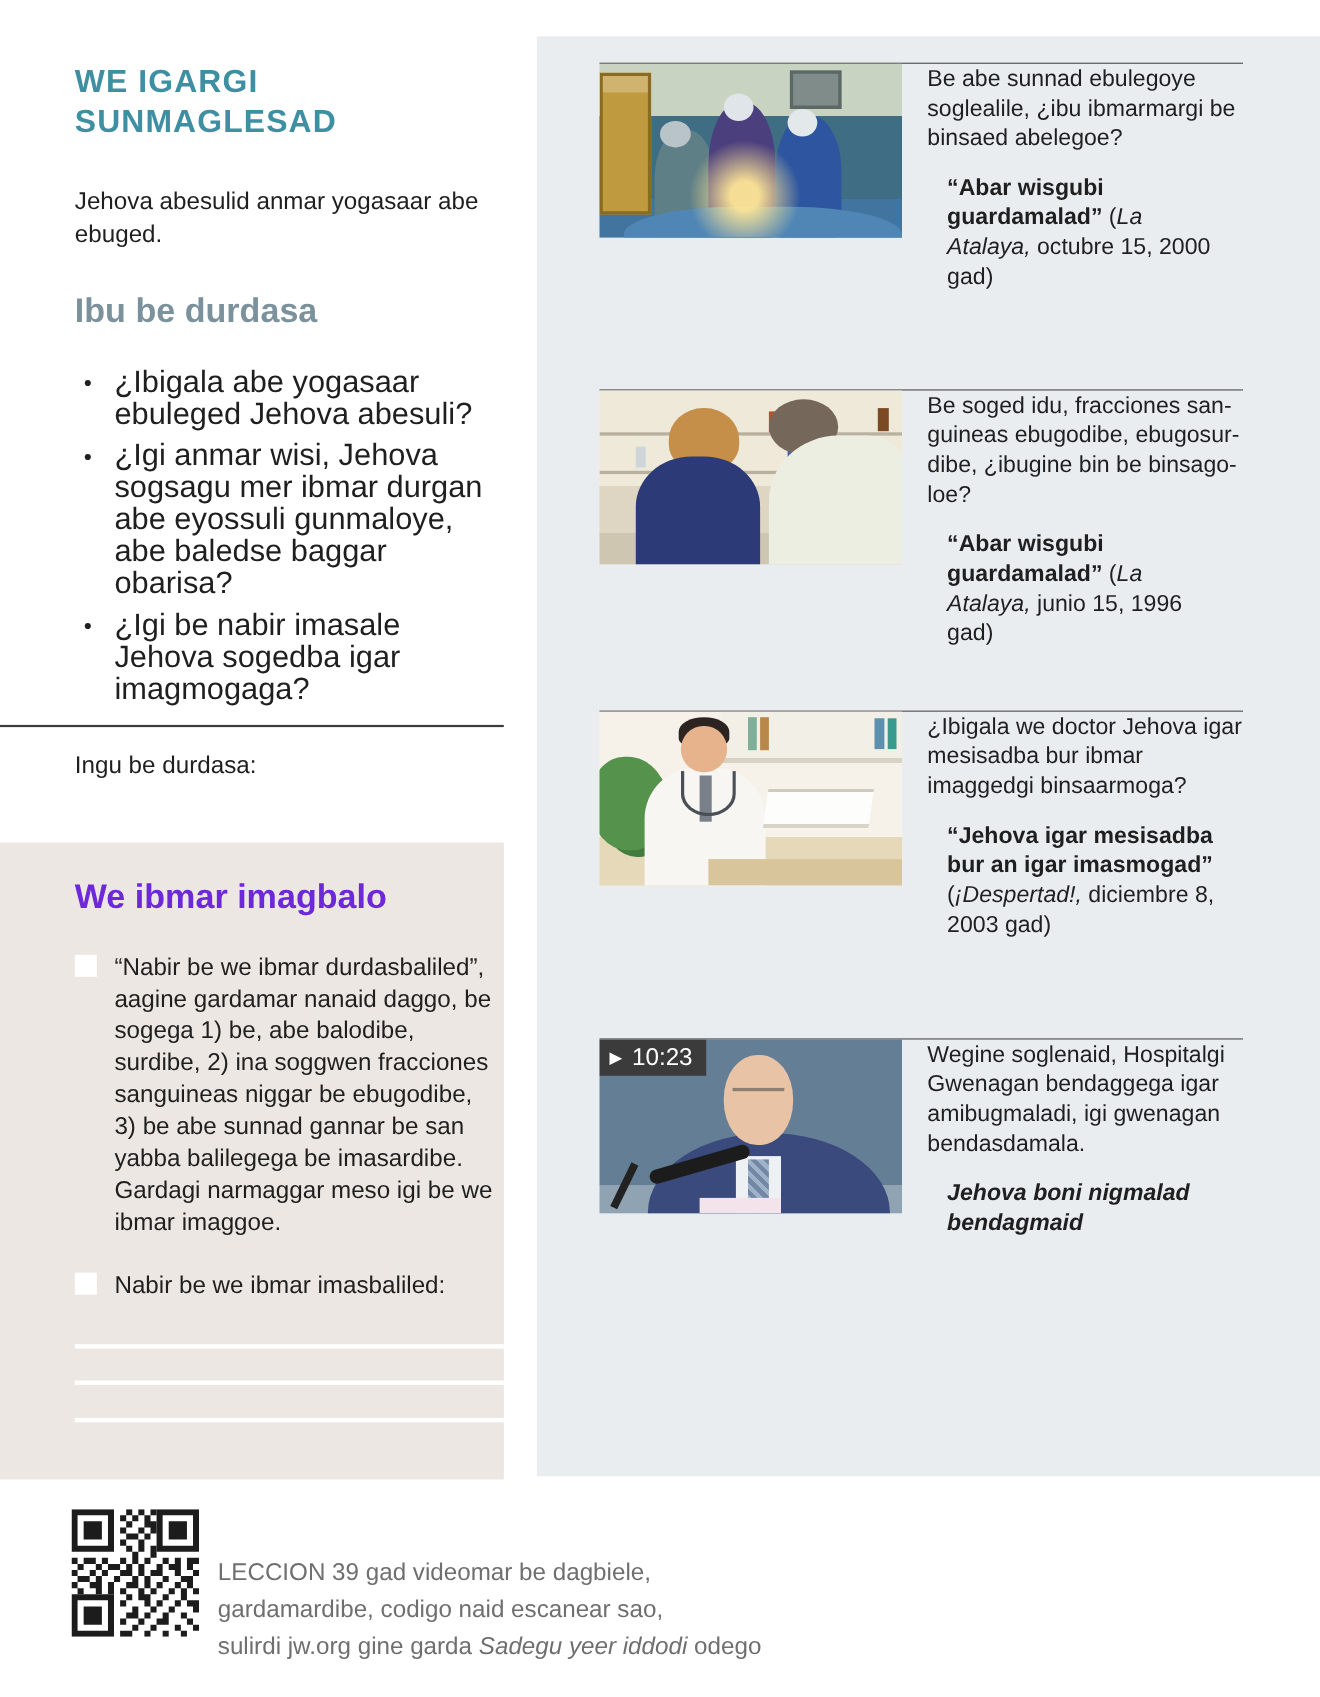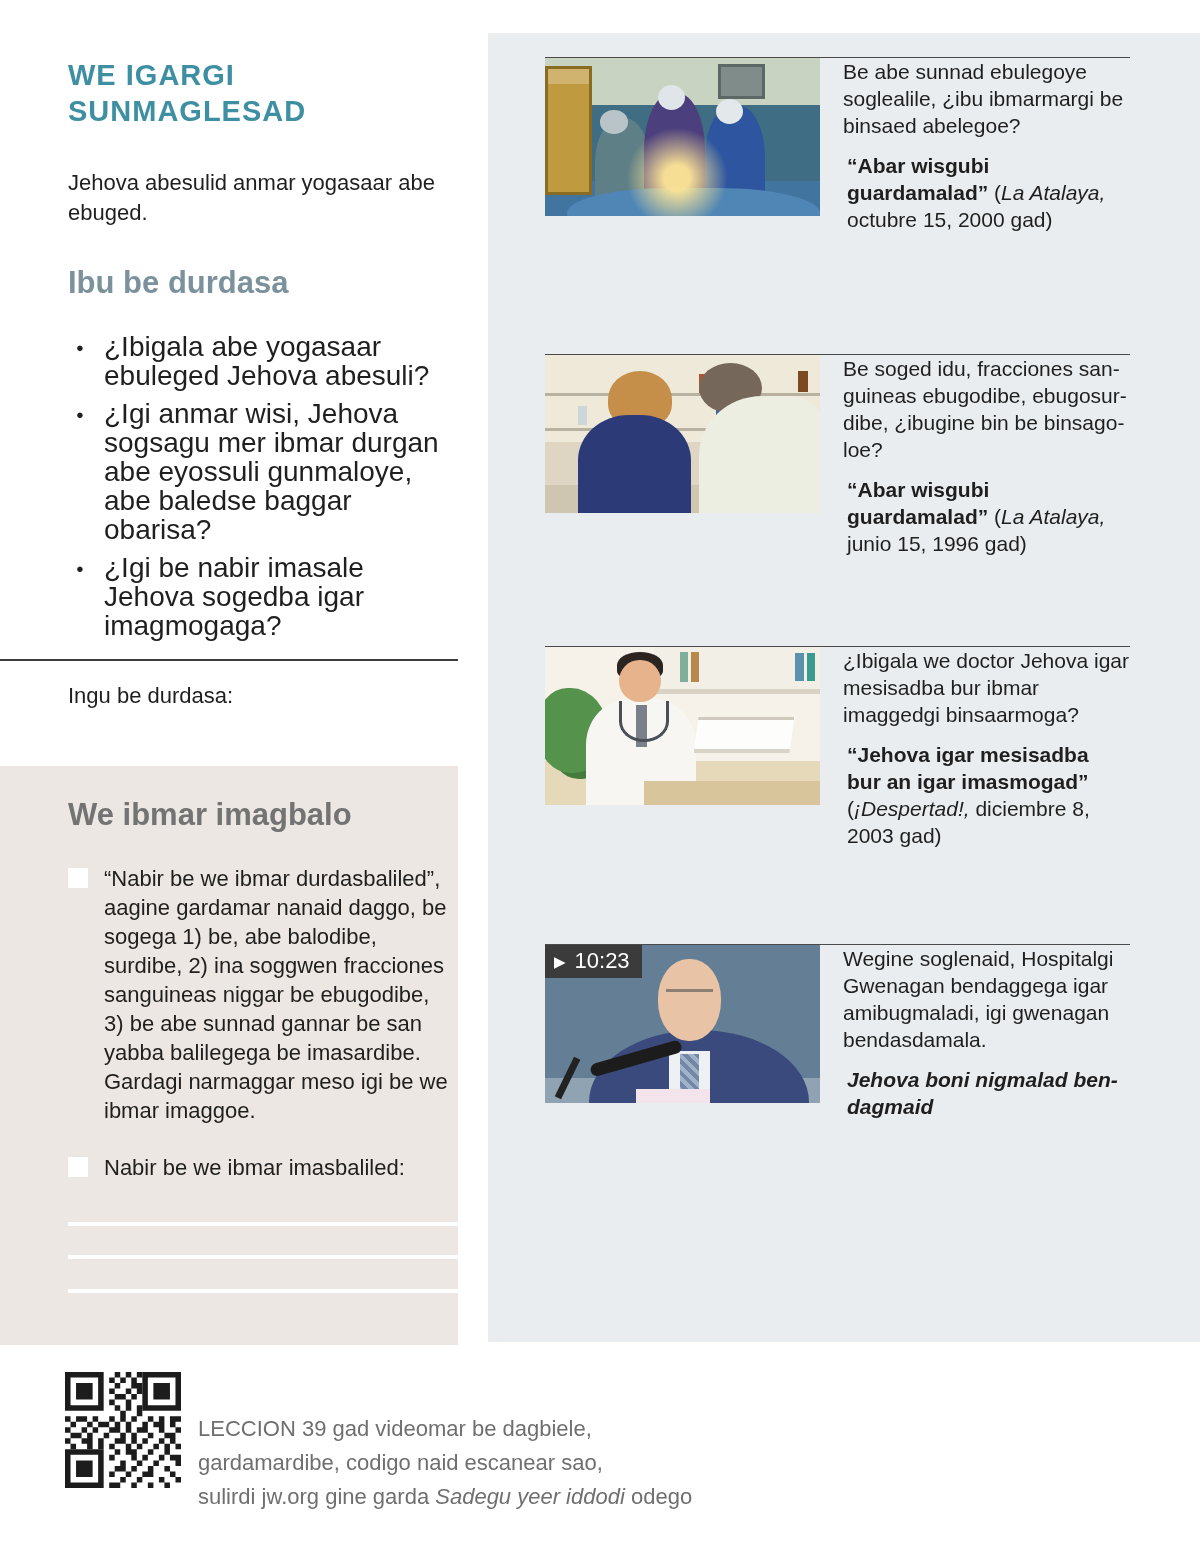--- a/index.html
+++ b/index.html
@@ -18,37 +18,37 @@
   .q-list{margin:30px 0 0;padding:0;list-style:none;}
   .q-list li{position:relative;padding-left:36px;font-size:28px;line-height:29px;margin-bottom:9px;}
   .q-list li::before{content:"●";position:absolute;left:8px;top:1px;font-size:13px;color:#1f1f1f;}
 
   .left-rule{position:absolute;left:0;top:659px;width:458px;height:0;
              border:none;border-top:2px solid #3c3c3c;margin:0;}
   .materials-label{position:absolute;left:68px;top:681px;margin:0;font-size:22px;line-height:30px;}
 
   .note-box{position:absolute;left:0;top:766px;width:458px;height:579px;
             background:#ece7e2;box-sizing:border-box;padding:30px 0 0 68px;}
-  .note-heading{margin:0 20px 30px 0;font-size:31px;line-height:38px;font-weight:bold;color:#737373;}
+  .note-heading{margin:0 20px 30px 0;font-size:31px;line-height:38px;font-weight:bold;color:#6d28d9;}
   .check-item{display:flex;gap:16px;margin:0 8px 28px 0;font-size:22px;line-height:29px;}
   .checkbox{flex:none;width:20px;height:20px;background:#ffffff;margin-top:4px;}
   .wline{position:absolute;left:68px;right:0;height:4px;background:#ffffff;}
   .wline1{top:456px}.wline2{top:489px}.wline3{top:523px}
 
   
   .right-panel{position:absolute;left:488px;top:33px;width:712px;height:1309px;
                background:#e9edf0;box-sizing:border-box;padding:24px 70px 0 57px;}
   .right-heading{margin:0 0 6px;font-size:27px;line-height:46px;font-weight:bold;
                  color:#78909b;letter-spacing:12px;word-spacing:8px;}
   .card{border-top:1.5px solid #4a4a4a;box-sizing:border-box;
         display:flex;gap:23px;}
   .card-1{height:297px}.card-2{height:292px}.card-3{height:298px}
   .caption{flex:1;font-size:21px;line-height:27px;}
   .caption .q{margin:0 0 13px;}
-  .caption .ref{margin:4px;}
+  .caption .ref{margin:18px;}
 
   
   .photo{position:relative;width:275px;height:158px;flex:none;overflow:hidden;}
   .shape{position:absolute;}
 
   .ph1{background:linear-gradient(180deg,#c9d3c2 0 30%,#3f6d84 30% 78%,#41749f 78% 100%);}
   .ph1 .cab{left:0;top:5%;width:17%;height:82%;background:#c09a3e;box-shadow:inset 0 0 0 3px #8a6b22,inset 0 18px 0 rgba(255,255,255,.25);}
   .ph1 .equip{right:20%;top:4%;width:17%;height:22%;background:#7f8c8a;box-shadow:inset 0 0 0 3px #5c6866;}
   .ph1 .fig{border-radius:46% 46% 8% 8%;}
   .ph1 .f1{left:18%;top:38%;width:20%;height:62%;background:#5f7f86;}

